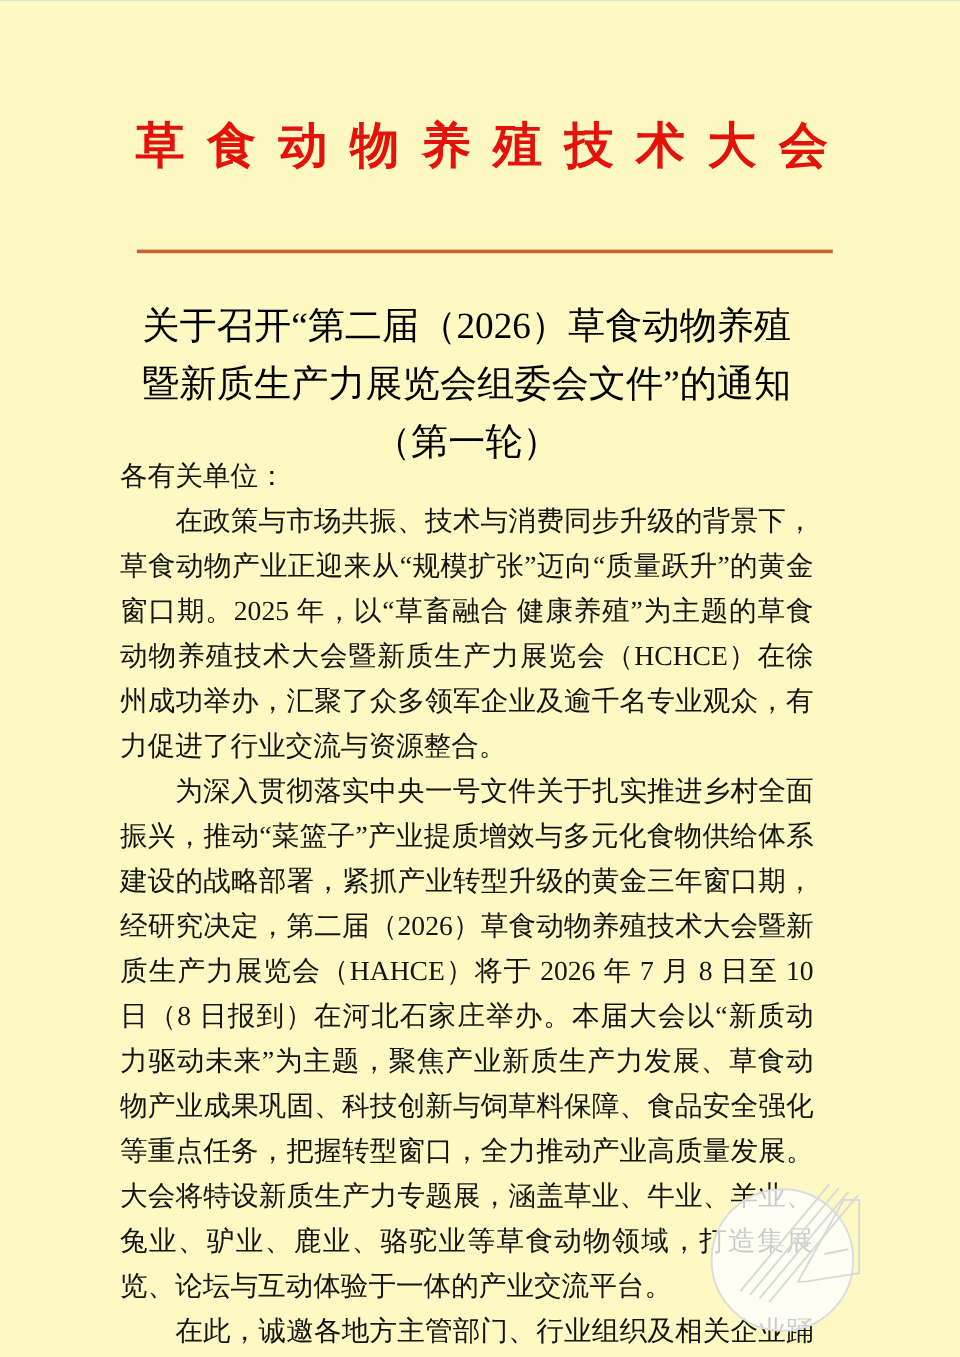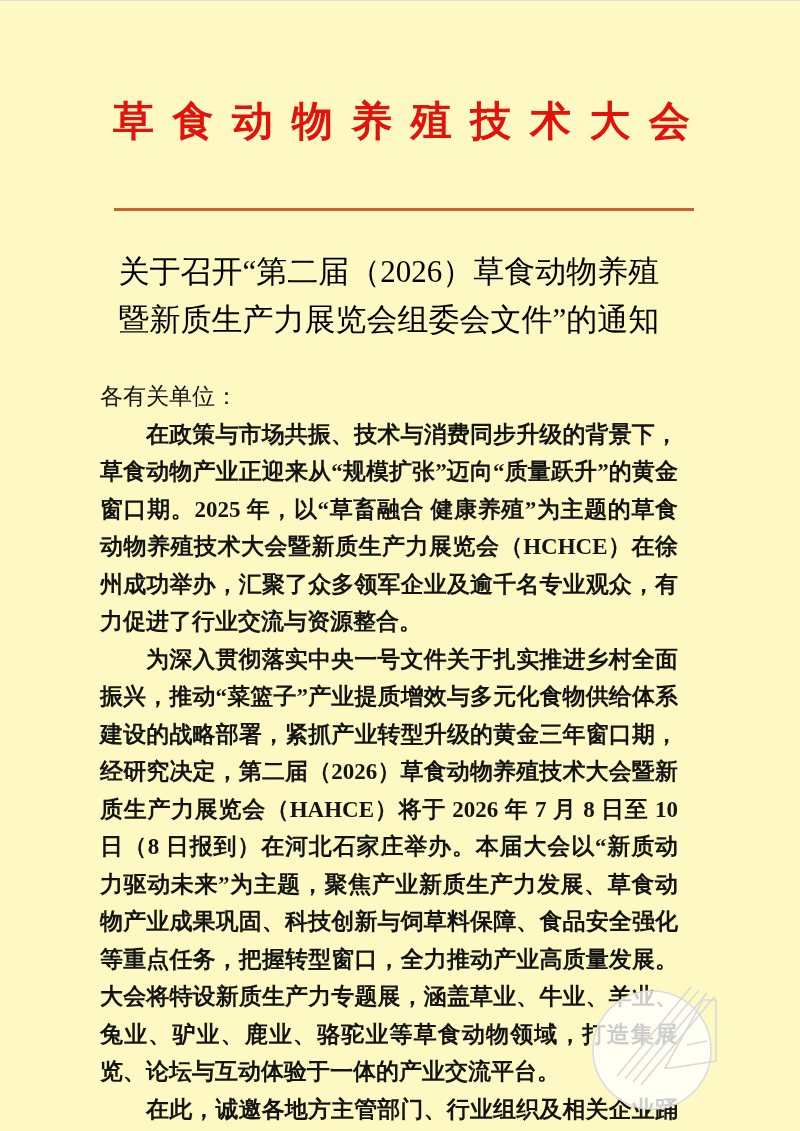--- a/index.html
+++ b/index.html
@@ -46,21 +46,21 @@
     margin-top:32px;
   }
   .body-text{
     position:absolute;top:378px;left:100px;width:578px;
     color:var(--ink);
     font-size:23px;
     line-height:37.5px;
     text-align:justify;
   }
   .body-text p{margin:0;}
-  .body-text p.indent{text-indent:2em;font-weight:bold;}
+  .body-text p.indent{text-indent:2em;}
   .watermark{
     position:absolute;left:575px;top:975px;width:225px;height:156px;
     pointer-events:none;
   }
 </style>
 </head>
 <body>
 
 <div class="page">
 
@@ -68,20 +68,21 @@
 
   <div class="doc-header">
     <div class="hline">草食动物养殖技术大会</div>
   </div>
 
   <div class="divider-rule"></div>
 
   <div class="notice-title">
     <div>关于召开“第二届（2026）草食动物养殖</div>
     <div>暨新质生产力展览会组委会文件”的通知</div>
+    <div>（第一轮）</div>
   </div>
 
   <div class="body-text">
     <p>各有关单位：</p>
     <p class="indent">在政策与市场共振、技术与消费同步升级的背景下，草食动物产业正迎来从“规模扩张”迈向“质量跃升”的黄金窗口期。2025 年，以“草畜融合 健康养殖”为主题的草食动物养殖技术大会暨新质生产力展览会（HCHCE）在徐州成功举办，汇聚了众多领军企业及逾千名专业观众，有力促进了行业交流与资源整合。</p>
     <p class="indent">为深入贯彻落实中央一号文件关于扎实推进乡村全面振兴，推动“菜篮子”产业提质增效与多元化食物供给体系建设的战略部署，紧抓产业转型升级的黄金三年窗口期，经研究决定，第二届（2026）草食动物养殖技术大会暨新质生产力展览会（HAHCE）将于 2026 年 7 月 8 日至 10 日（8 日报到）在河北石家庄举办。本届大会以“新质动力驱动未来”为主题，聚焦产业新质生产力发展、草食动物产业成果巩固、科技创新与饲草料保障、食品安全强化等重点任务，把握转型窗口，全力推动产业高质量发展。大会将特设新质生产力专题展，涵盖草业、牛业、羊业、兔业、驴业、鹿业、骆驼业等草食动物领域，打造集展览、论坛与互动体验于一体的产业交流平台。</p>
     <p class="indent">在此，诚邀各地方主管部门、行业组织及相关企业踊跃参与，共襄盛会，深化合作。现将有关事项通知如下：</p>
   </div>
 
   <svg class="watermark" viewBox="0 0 225 156" xmlns="http://www.w3.org/2000/svg">

